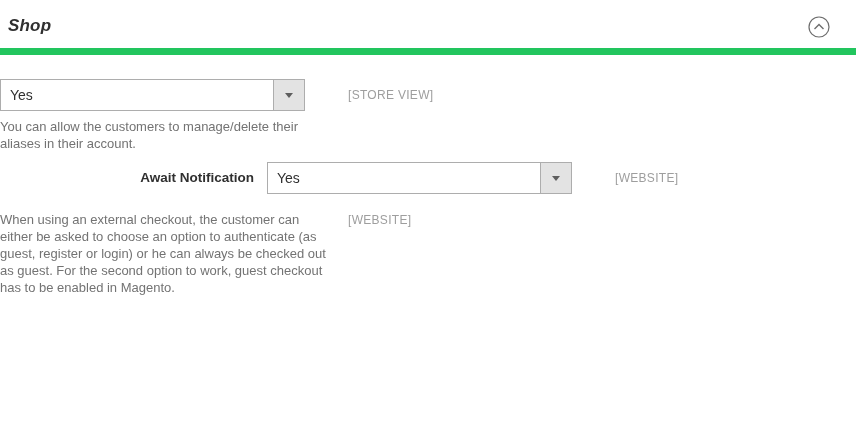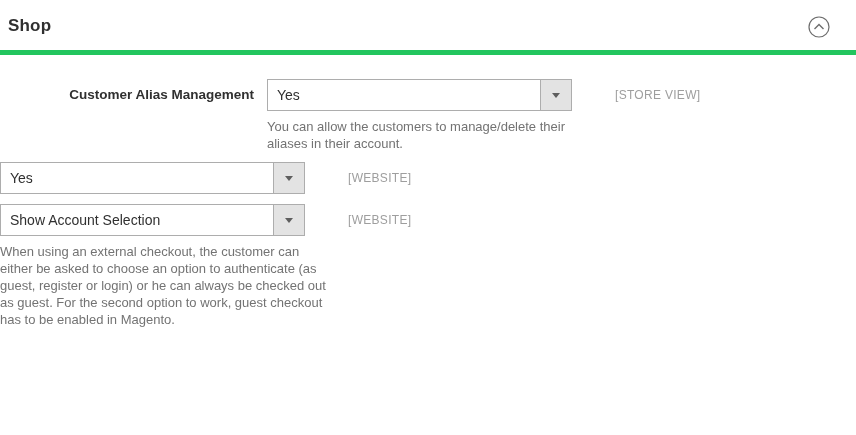--- a/index.html
+++ b/index.html
@@ -16,22 +16,23 @@
   }
   .section {
     position: relative;
     width: 856px;
     height: 435px;
     box-sizing: border-box;
   }
   .section-header {
     position: relative;
     height: 55px;
-    border-bottom: 5px solid #22c55e;
+    border-bottom: 7px solid #22c55e;
     box-sizing: border-box;
+    font-style: italic;
   }
   .section-title {
     position: absolute;
     left: 8px;
     top: 16px;
     font-size: 17px;
     font-weight: bold;
     color: #303030;
     letter-spacing: 0.2px;
   }
@@ -135,46 +136,42 @@
       <svg width="22" height="22" viewBox="0 0 22 22">
         <circle cx="11" cy="11" r="10" fill="none" stroke="#6d6d6d" stroke-width="1.2"></circle>
         <polyline points="6.5,13 11,8.5 15.5,13" fill="none" stroke="#6d6d6d" stroke-width="1.4"></polyline>
       </svg>
     </div>
   </div>
 
   <div class="fields">
 
     <div class="field-row">
-      <div class="field-label">Customer Alias Management</div>
       <div class="field-control">
         <div class="select-wrap">
           <span class="select-value">Yes</span>
           <span class="select-arrow"></span>
         </div>
         <div class="field-note">You can allow the customers to manage/delete their aliases in their account.</div>
       </div>
       <div class="field-scope">[STORE VIEW]</div>
     </div>
 
     <div class="field-row">
+      <div class="field-label">Await Notification</div>
       <div class="field-control">
         <div class="select-wrap">
           <span class="select-value">Yes</span>
           <span class="select-arrow"></span>
         </div>
       </div>
       <div class="field-scope">[WEBSITE]</div>
     </div>
 
     <div class="field-row">
       <div class="field-control">
-        <div class="select-wrap">
-          <span class="select-value">Show Account Selection</span>
-          <span class="select-arrow"></span>
-        </div>
         <div class="field-note">When using an external checkout, the customer can either be asked to choose an option to authenticate (as guest, register or login) or he can always be checked out as guest. For the second option to work, guest checkout has to be enabled in Magento.</div>
       </div>
       <div class="field-scope">[WEBSITE]</div>
     </div>
 
   </div>
 </div>
 
 </body></html>

